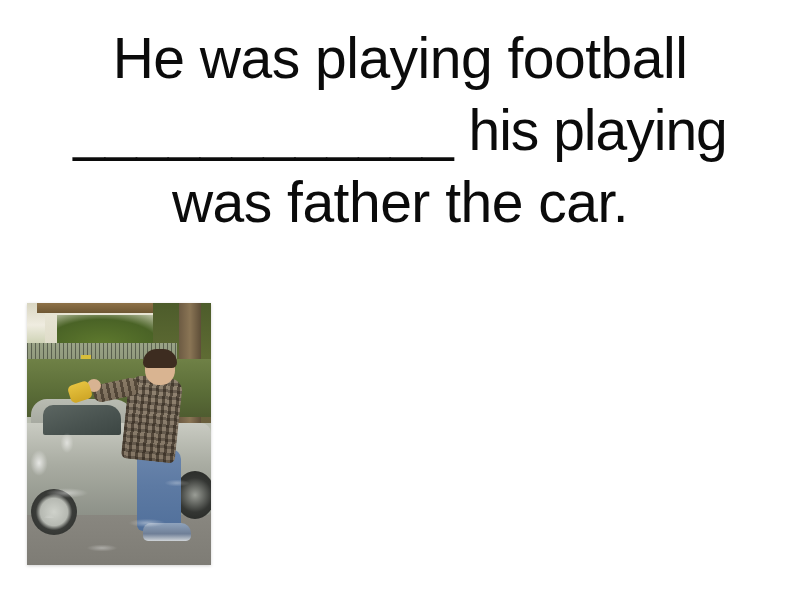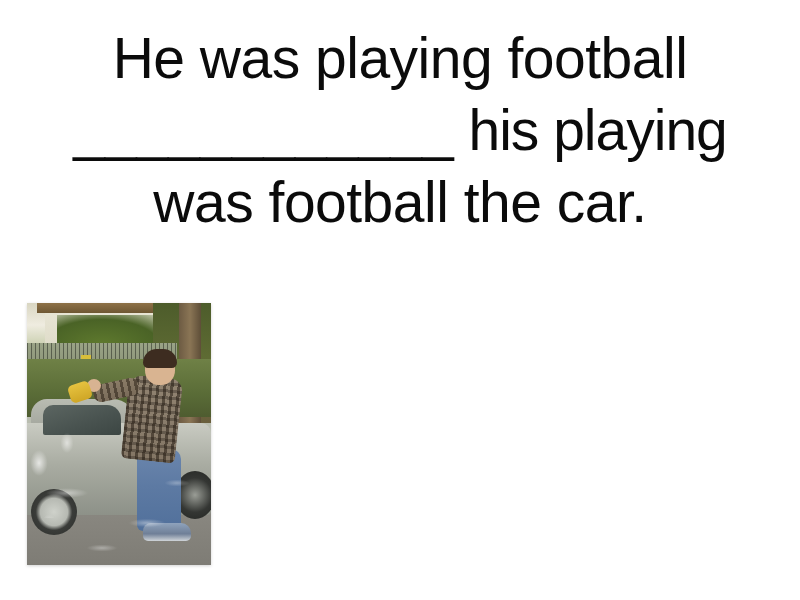--- a/index.html
+++ b/index.html
@@ -190,21 +190,21 @@
   }
 </style>
 </head>
 <body>
 
 <div id="quiz-stage">
 
   <div id="question-block">
     <span class="q-line" id="question-line-1">He was playing football</span>
     <span class="q-line" id="question-line-2"><span class="blank-underscores">____________</span><span> his playing</span></span>
-    <span class="q-line" id="question-line-3">was football the car.</span>
+    <span class="q-line" id="question-line-3">was father the car.</span>
   </div>
 
   <div id="car-wash-photo">
     <div class="ph-layer ph-sky"></div>
     <div class="ph-layer ph-house"></div>
     <div class="ph-layer ph-roof"></div>
     <div class="ph-layer ph-foliage"></div>
     <div class="ph-layer ph-tree-r"></div>
     <div class="ph-layer ph-trunk"></div>
     <div class="ph-layer ph-fence"></div>

